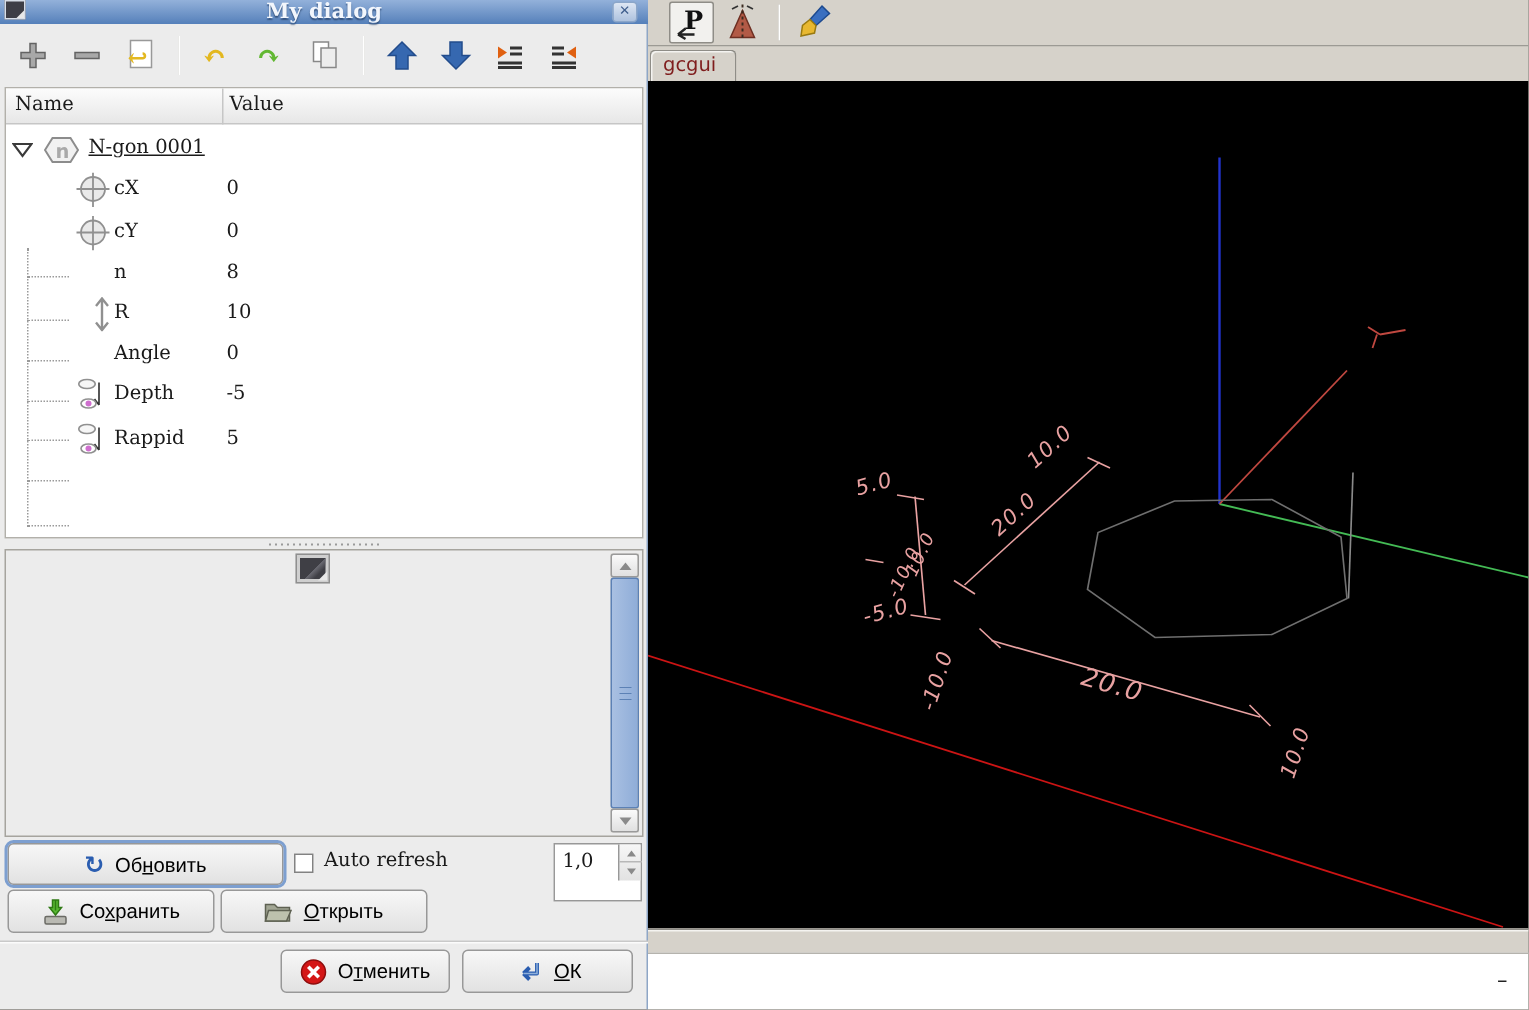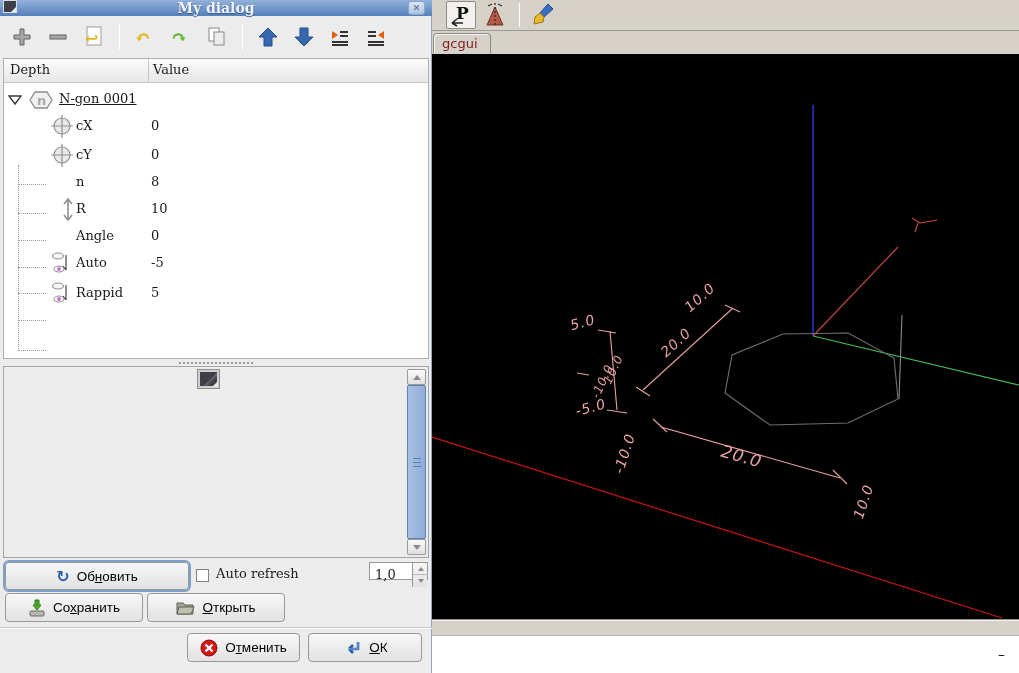--- a/index.html
+++ b/index.html
@@ -81,21 +81,21 @@
   .scroll-thumb { position:absolute; left:0; top:16px; width:19px; height:154px; border-radius:2px;
                   background:linear-gradient(90deg,#a9c0e2,#8fadd8); border:1px solid #5c81b5; }
   .scroll-thumb .grip { position:absolute; left:5px; top:72px; width:8px; height:10px;
       background:repeating-linear-gradient(#5c81b5 0 1px, transparent 1px 4px); }
 
   .btn { position:absolute; background:linear-gradient(#f7f7f7,#e2e2e2); border:1px solid #989898;
          border-radius:4px; display:flex; align-items:center; justify-content:center; gap:7px; font-size:13.5px; }
   .btn.focused { outline:2px solid #7d9fd0; outline-offset:0px; }
   .checkbox { position:absolute; left:196px; top:569px; width:13px; height:13px; background:#fff; border:1px solid #828282; }
   .chk-label { position:absolute; left:216px; top:566px;text-align:right; }
-  .spinbox { position:absolute; left:369px; top:562px; width:59px; height:18px; background:#fff; border:1px solid #989898;padding-left:32px; }
+  .spinbox { position:absolute; left:369px; top:562px; width:59px; height:39px; background:#fff; border:1px solid #989898;padding-left:32px; }
   .spinbox .val { position:absolute; left:5px; top:4px; }
   .spin-btns { position:absolute; right:0; top:0; width:15px; height:24px; border-left:1px solid #989898;
                background:linear-gradient(#f7f7f7,#e2e2e2); }
   .spin-btns .sb { position:absolute; left:0; width:15px; height:12px; display:flex; align-items:center; justify-content:center; }
   .spin-btns .sb.t { top:0; border-bottom:1px solid #b8b8b8; }
   .spin-btns .sb.b { bottom:0; }
   .hsep { position:absolute; left:0px; top:627px; width:432px; height:2px;
           border-top:1px solid #c9c9c9; border-bottom:1px solid #fbfbfb; }
 
   svg text { user-select:none; }
@@ -257,21 +257,21 @@
       <div class="dlg-tool">
         <svg width="22" height="22" viewBox="0 0 22 22">
           <polygon points="19,5 13,9 19,13" fill="#e06010"></polygon>
           <path d="M3 6 h8 M3 10 h8 M3 16 h16 M3 19 h16" stroke="#333" stroke-width="2"></path>
         </svg>
       </div>
     </div>
 
     <div class="tree">
       <div class="tree-header">
-        <span class="col-name">Depth</span>
+        <span class="col-name">Name</span>
         <span class="col-div"></span>
         <span class="col-value">Value</span>
       </div>
 
       <div class="guide-v"></div>
 
       <div class="tree-row root-row" style="top:27px;">
         <svg style="position:absolute;left:4px;top:8px;" width="14" height="12" viewBox="0 0 14 12">
           <polygon points="1,2 13,2 7,10" fill="none" stroke="#3a3a3a" stroke-width="1.4"></polygon>
         </svg>
@@ -323,21 +323,21 @@
       </div>
       <div class="guide-h" style="top:234px;"></div>
 
       <div class="tree-row" style="top:191px;">
         <svg class="ricon" viewBox="0 0 24 23">
           <ellipse cx="8" cy="4" rx="5.5" ry="3" fill="#f6f6f6" stroke="#909090" stroke-width="1.1"></ellipse>
           <path d="M16 3 L16 18 M16 18 L13 14" fill="none" stroke="#333" stroke-width="1.1"></path>
           <ellipse cx="9" cy="17" rx="5" ry="3" fill="#fff" stroke="#909090" stroke-width="1.1"></ellipse>
           <circle cx="9" cy="17" r="2" fill="#cf6fcf"></circle>
         </svg>
-        <span class="rname">Auto</span>
+        <span class="rname">Depth</span>
         <span class="rvalue">-5</span>
       </div>
       <div class="guide-h" style="top:261px;"></div>
 
       <div class="tree-row" style="top:221px;">
         <svg class="ricon" viewBox="0 0 24 23">
           <ellipse cx="8" cy="4" rx="5.5" ry="3" fill="#f6f6f6" stroke="#909090" stroke-width="1.1"></ellipse>
           <path d="M16 3 L16 18 M16 18 L13 14" fill="none" stroke="#333" stroke-width="1.1"></path>
           <ellipse cx="9" cy="17" rx="5" ry="3" fill="#fff" stroke="#909090" stroke-width="1.1"></ellipse>
           <circle cx="9" cy="17" r="2" fill="#cf6fcf"></circle>

